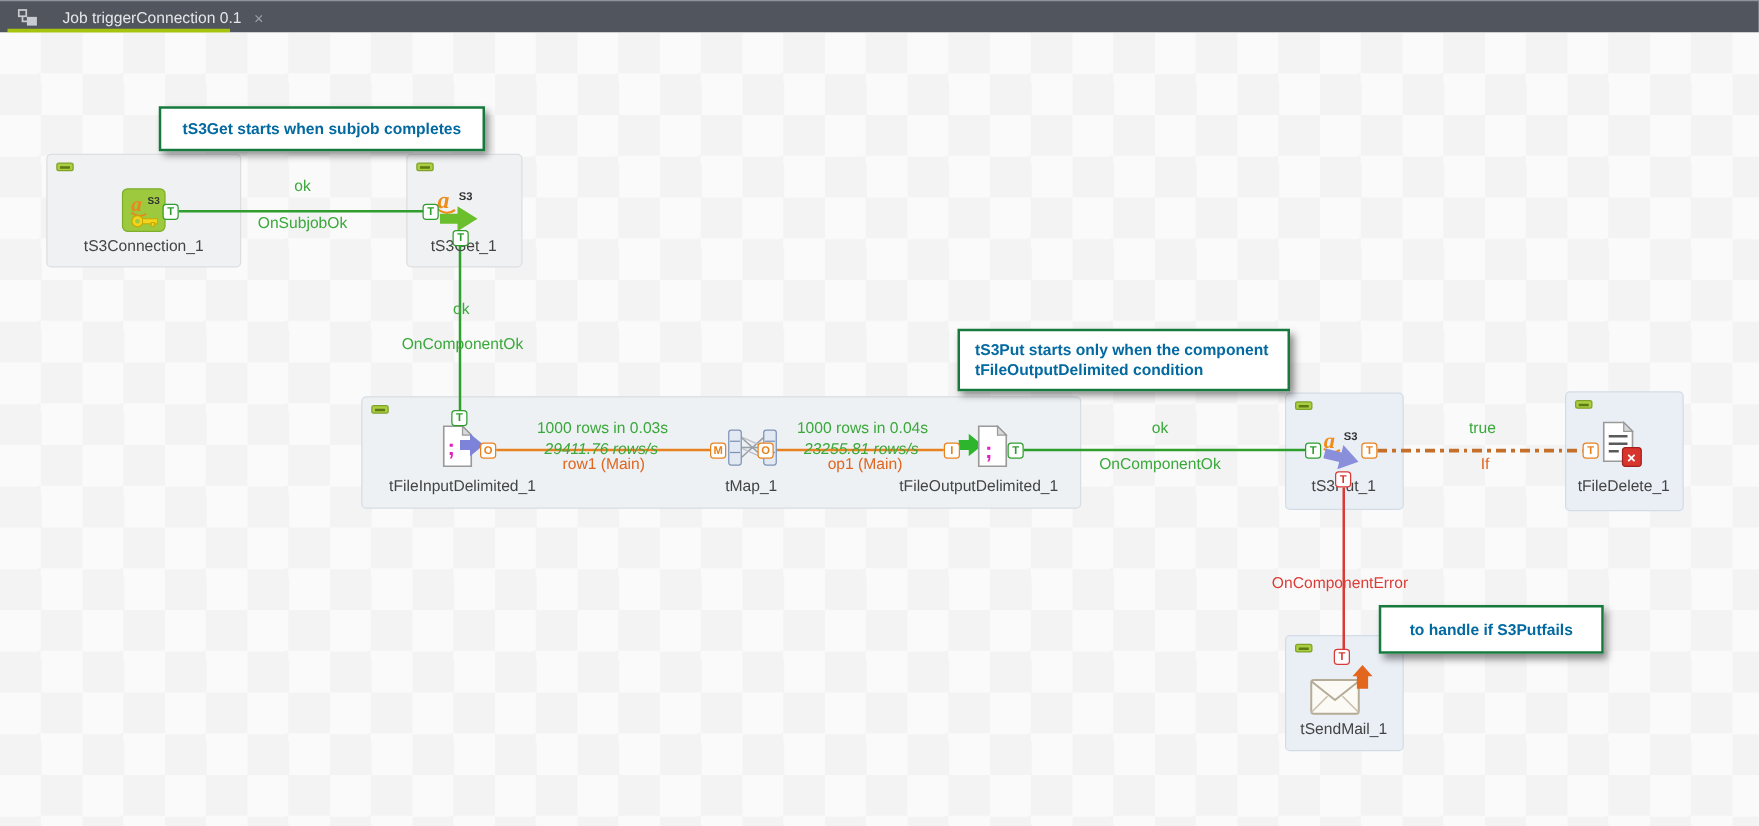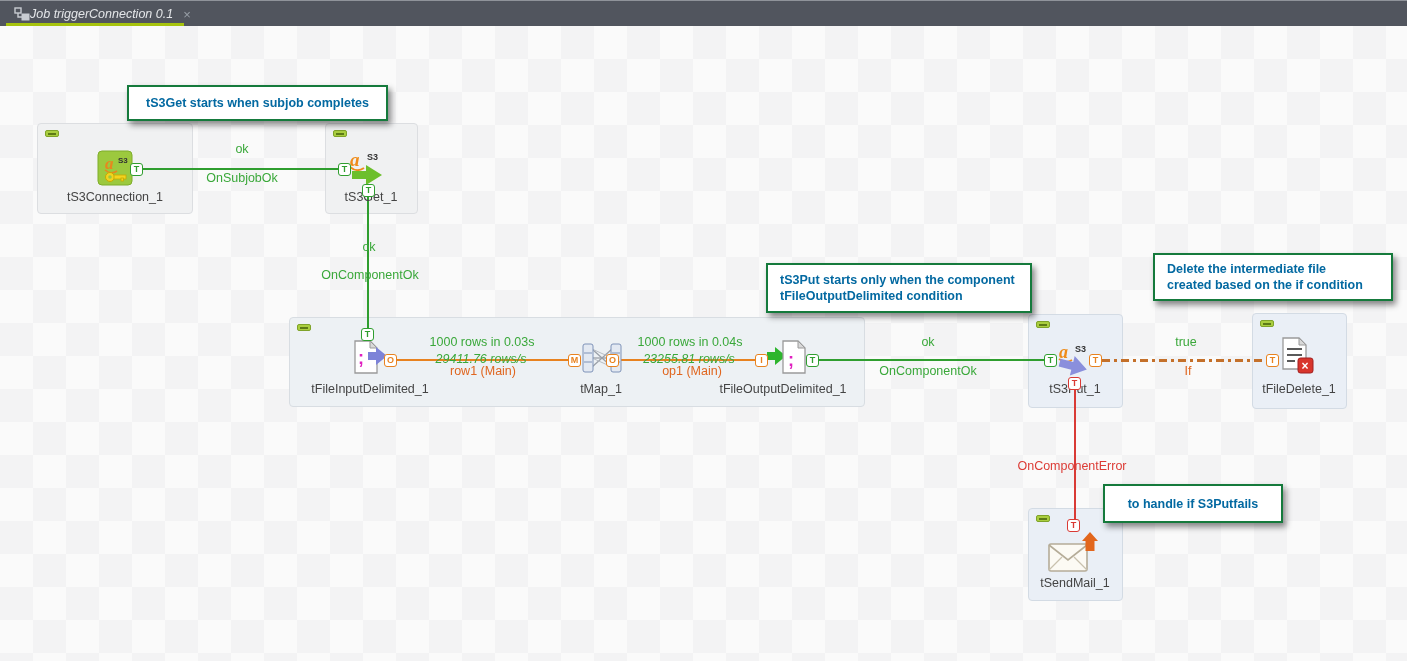--- a/index.html
+++ b/index.html
@@ -10,21 +10,21 @@
   }
   
   .tabbar{
     position:absolute;left:0;top:0;width:1407px;height:26px;
     background:#51555e;border-top:1px solid #8f939a;box-sizing:border-box;
   }
   .tab{
     position:absolute;left:0;top:0;height:26px;display:flex;align-items:center;
     padding:0 10px 0 14px;color:#e4e6e9;font-size:12.5px;
   }
-  .tab-title{margin-left:0;font-style:italic;}
+  .tab-title{margin-left:20px;}
   .tab-close{margin-left:10px;color:#99a0a8;font-size:13px;cursor:pointer;}
   .tab-underline{
     position:absolute;left:6px;top:22px;width:178px;height:4px;background:#a6c30d;
   }
   
   .canvas{
     position:absolute;left:0;top:26px;width:1407px;height:635px;
     background:
       repeating-conic-gradient(#f3f3f4 0% 25%, #fafafa 0% 50%) 0 0 / 66px 66px;
   }
@@ -246,21 +246,17 @@
   </svg>
   <div class="comp-label" style="left:1075px;top:550px;">tSendMail_1</div>
 
   <div class="callout center" style="left:127px;top:59px;width:261px;height:36px;">
     <div>tS3Get starts when subjob completes</div>
   </div>
   <div class="callout" style="left:766px;top:237px;width:266px;height:50px;">
     <div>tS3Put starts only when the component</div>
     <div>tFileOutputDelimited  condition</div>
   </div>
-  <div class="callout" style="left:1153px;top:227px;width:240px;height:48px;">
-    <div>Delete the intermediate file</div>
-    <div>created based on the if condition</div>
-  </div>
   <div class="callout center" style="left:1103px;top:458px;width:180px;height:39px;">
     <div>to handle if S3Putfails</div>
   </div>
 
 </div>
 
 </body></html>

